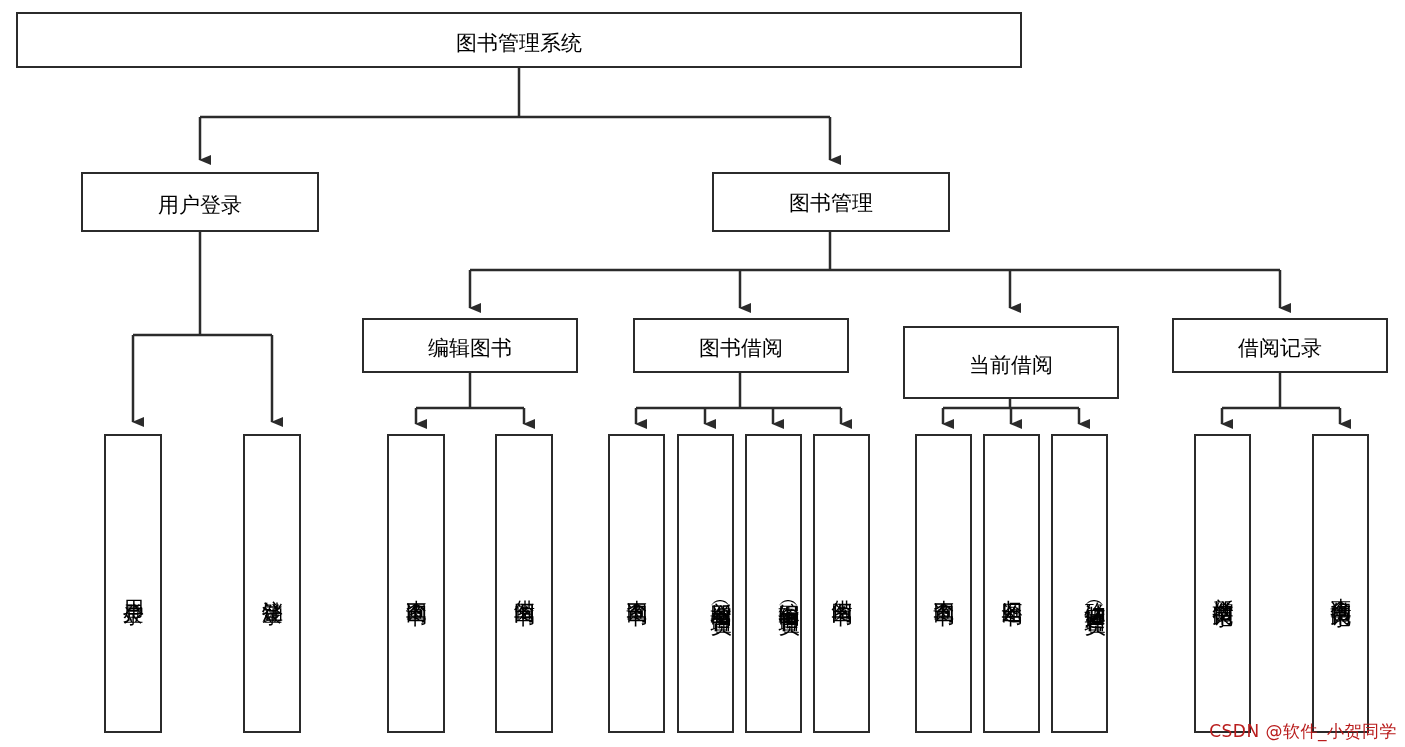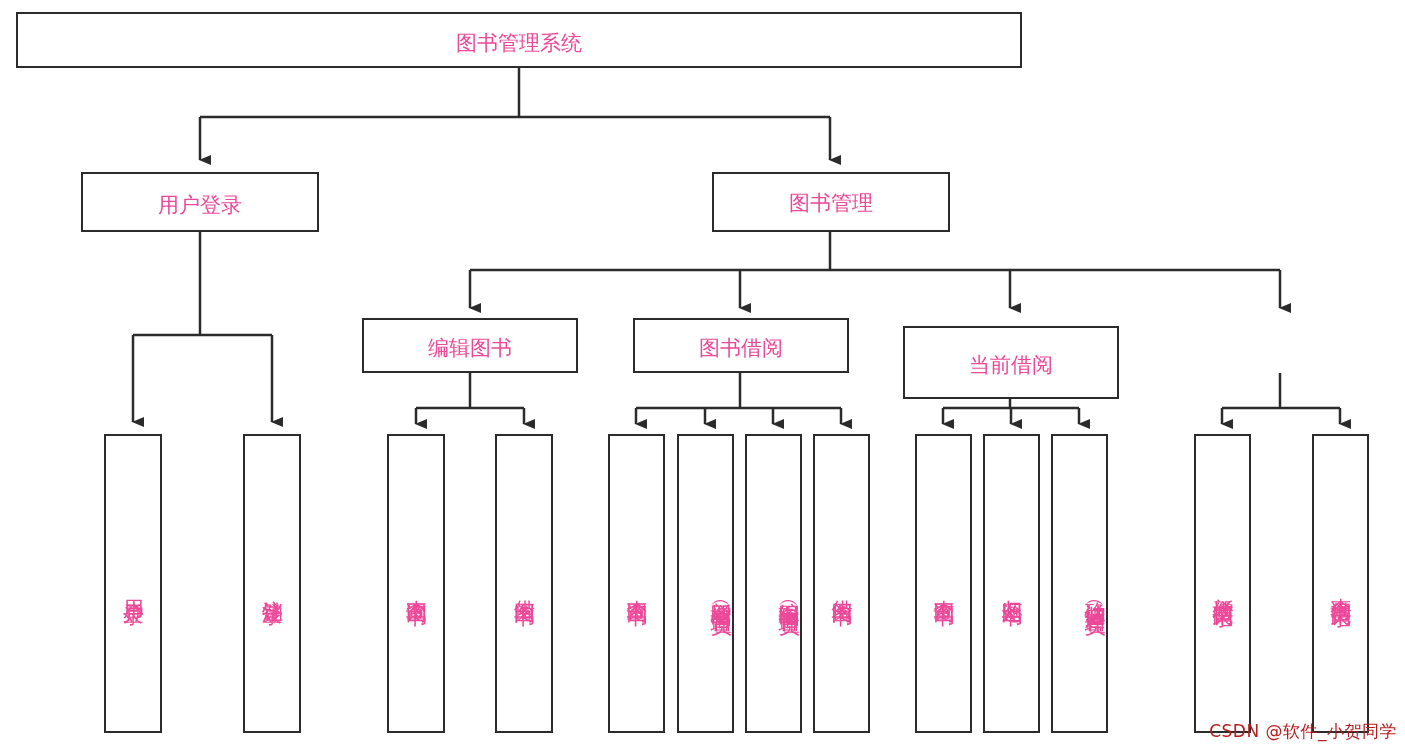--- a/index.html
+++ b/index.html
@@ -1,21 +1,21 @@
 <!DOCTYPE html>
 <html><head>
 <meta charset="utf-8">
 <style>
   html,body{margin:0;padding:0;background:#ffffff;}
   body{font-family:"DejaVu Sans","Liberation Sans",sans-serif;}
   #canvas{position:relative;width:1405px;height:747px;background:#ffffff;overflow:hidden;}
   svg.wires{position:absolute;left:0;top:0;width:1405px;height:747px;pointer-events:none;}
   .node{position:absolute;box-sizing:border-box;background:#ffffff;border:2px solid #2b2b2b;
         display:flex;align-items:center;justify-content:center;}
-  .node .lbl{color:#ec4899;line-height:1.18;text-align:center;white-space:pre-line;margin-top:6px;}
+  .node .lbl{color:#000000;line-height:1.18;text-align:center;white-space:pre-line;margin-top:6px;}
   .node.h .lbl{font-size:21px;}
   .node.v{writing-mode:vertical-rl;text-orientation:upright;}
   .node.v .lbl{writing-mode:vertical-rl;text-orientation:upright;font-size:21px;
                letter-spacing:2px;line-height:1.1;text-align:center;}
   .node.v{align-items:flex-start;padding-top:14px;}
   .node.vcenter{align-items:center;padding-top:0;}
   #watermark{position:absolute;right:8px;bottom:4px;font-size:17px;color:#b91c1c;
              letter-spacing:.5px;white-space:nowrap;}
 </style>
 </head>
@@ -86,20 +86,23 @@
 
   <div class="node h" style="left:362px;top:318px;width:216px;height:55px;">
     <span class="lbl">编辑图书</span>
   </div>
   <div class="node h" style="left:633px;top:318px;width:216px;height:55px;">
     <span class="lbl">图书借阅</span>
   </div>
   <div class="node h" style="left:903px;top:326px;width:216px;height:73px;">
     <span class="lbl">当前借阅</span>
   </div>
+  <div class="node h" style="left:1172px;top:318px;width:216px;height:55px;">
+    <span class="lbl">借阅记录</span>
+  </div>
 
   <div class="node v vcenter" style="left:104px;top:434px;width:58px;height:299px;">
     <span class="lbl">用户登录</span>
   </div>
   <div class="node v vcenter" style="left:243px;top:434px;width:58px;height:299px;">
     <span class="lbl">注销登录</span>
   </div>
 
   <div class="node v vcenter" style="left:387px;top:434px;width:58px;height:299px;">
     <span class="lbl">查询图书</span>

